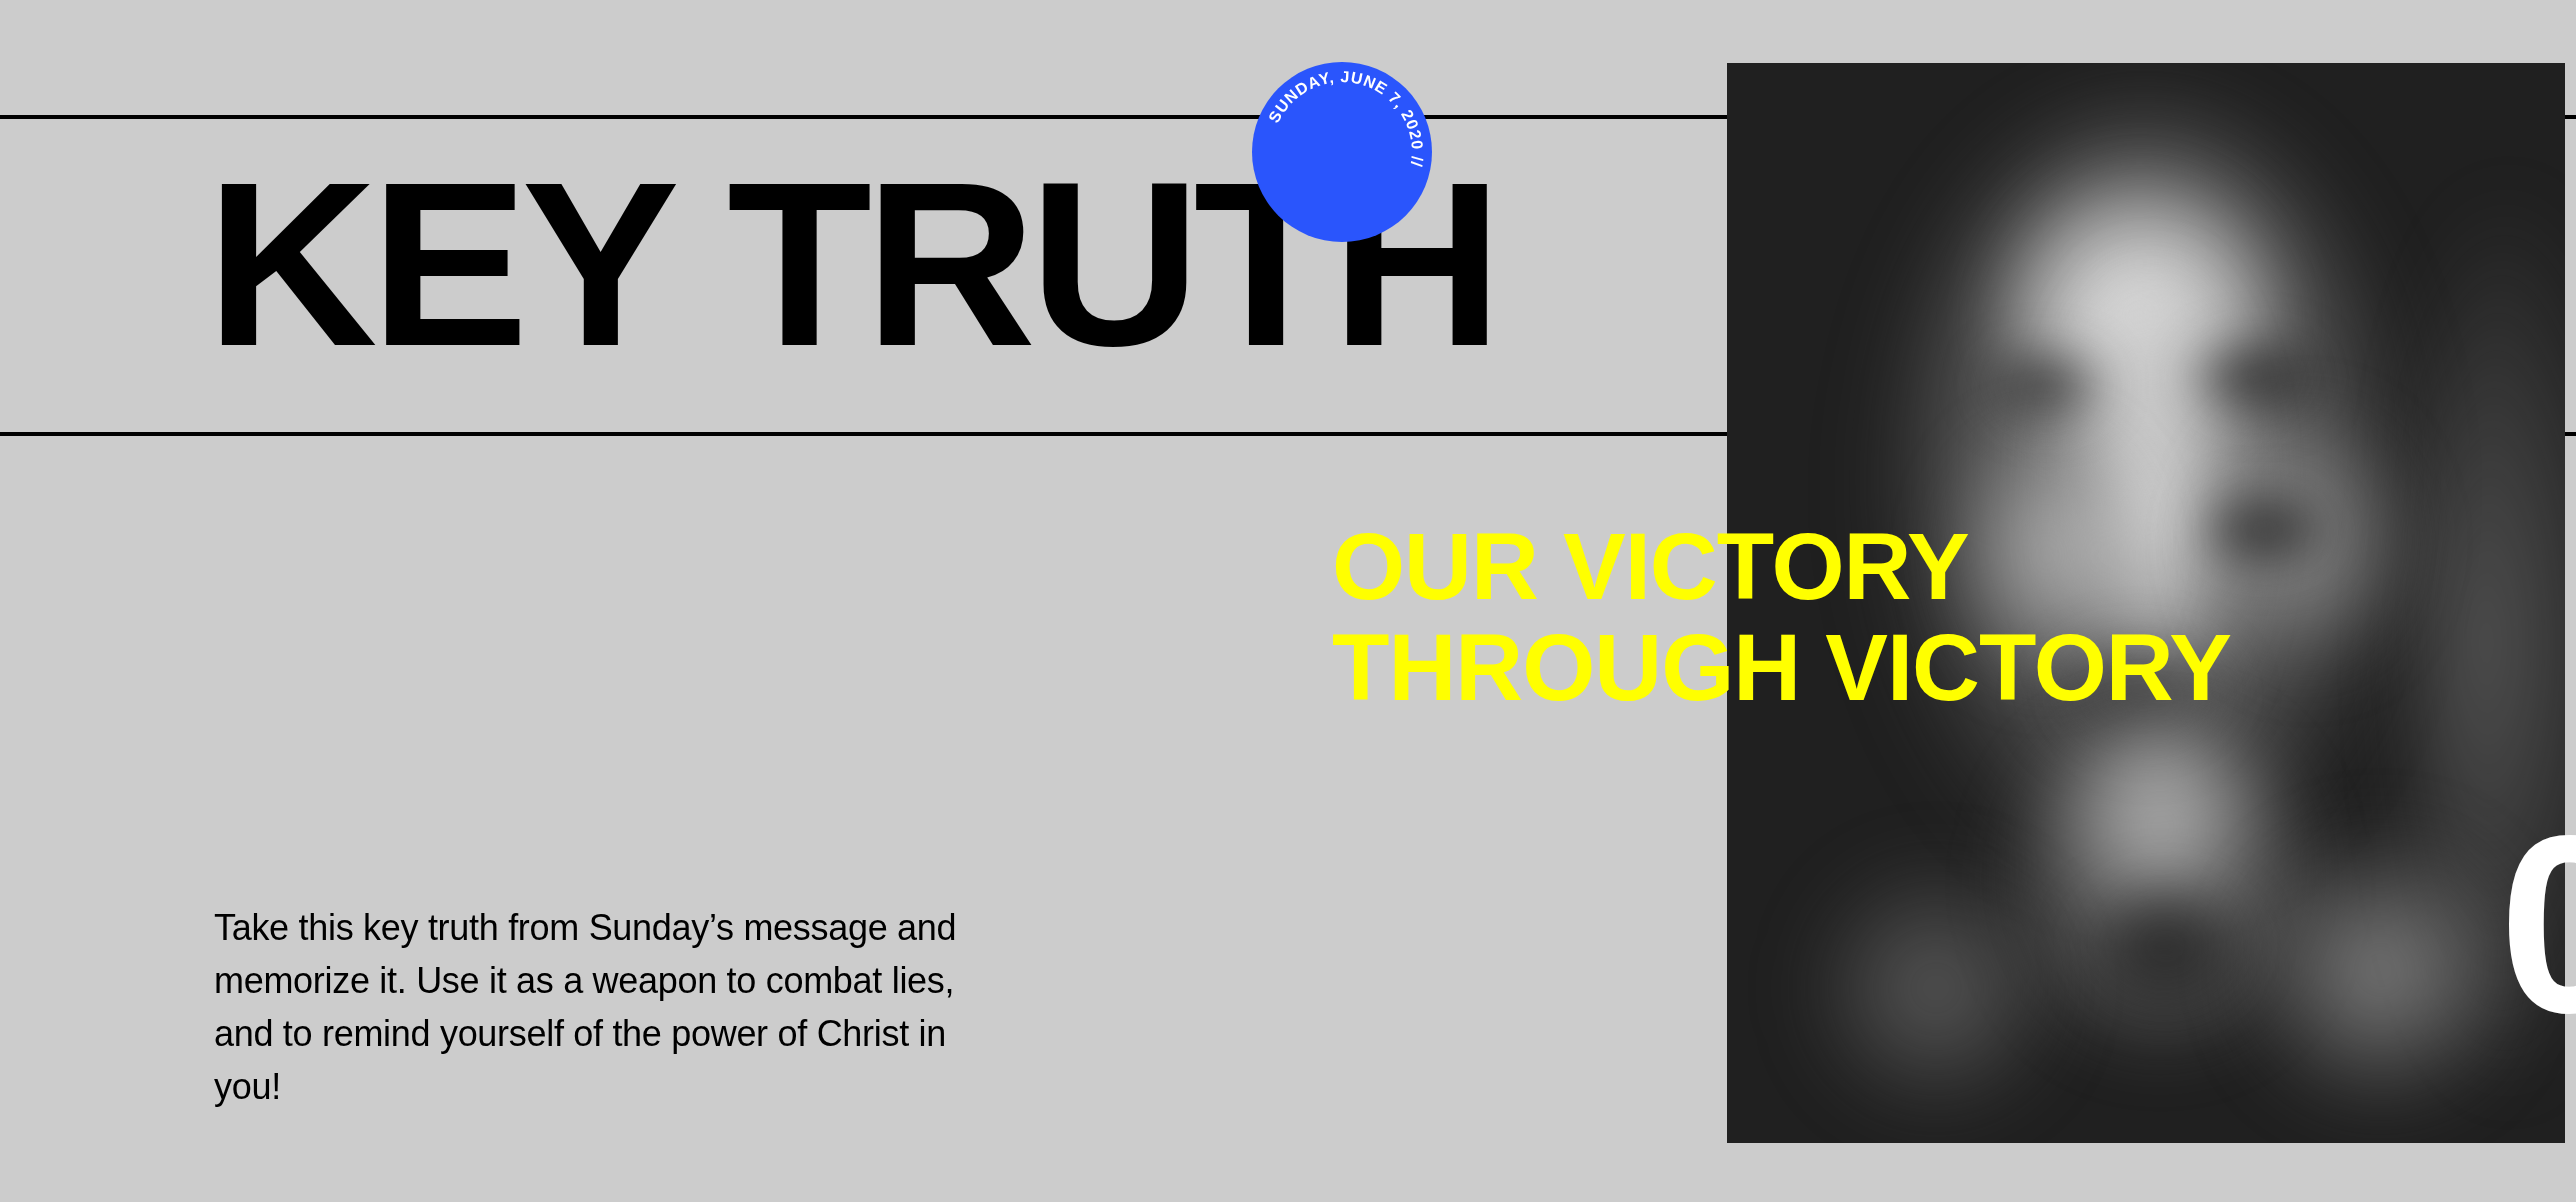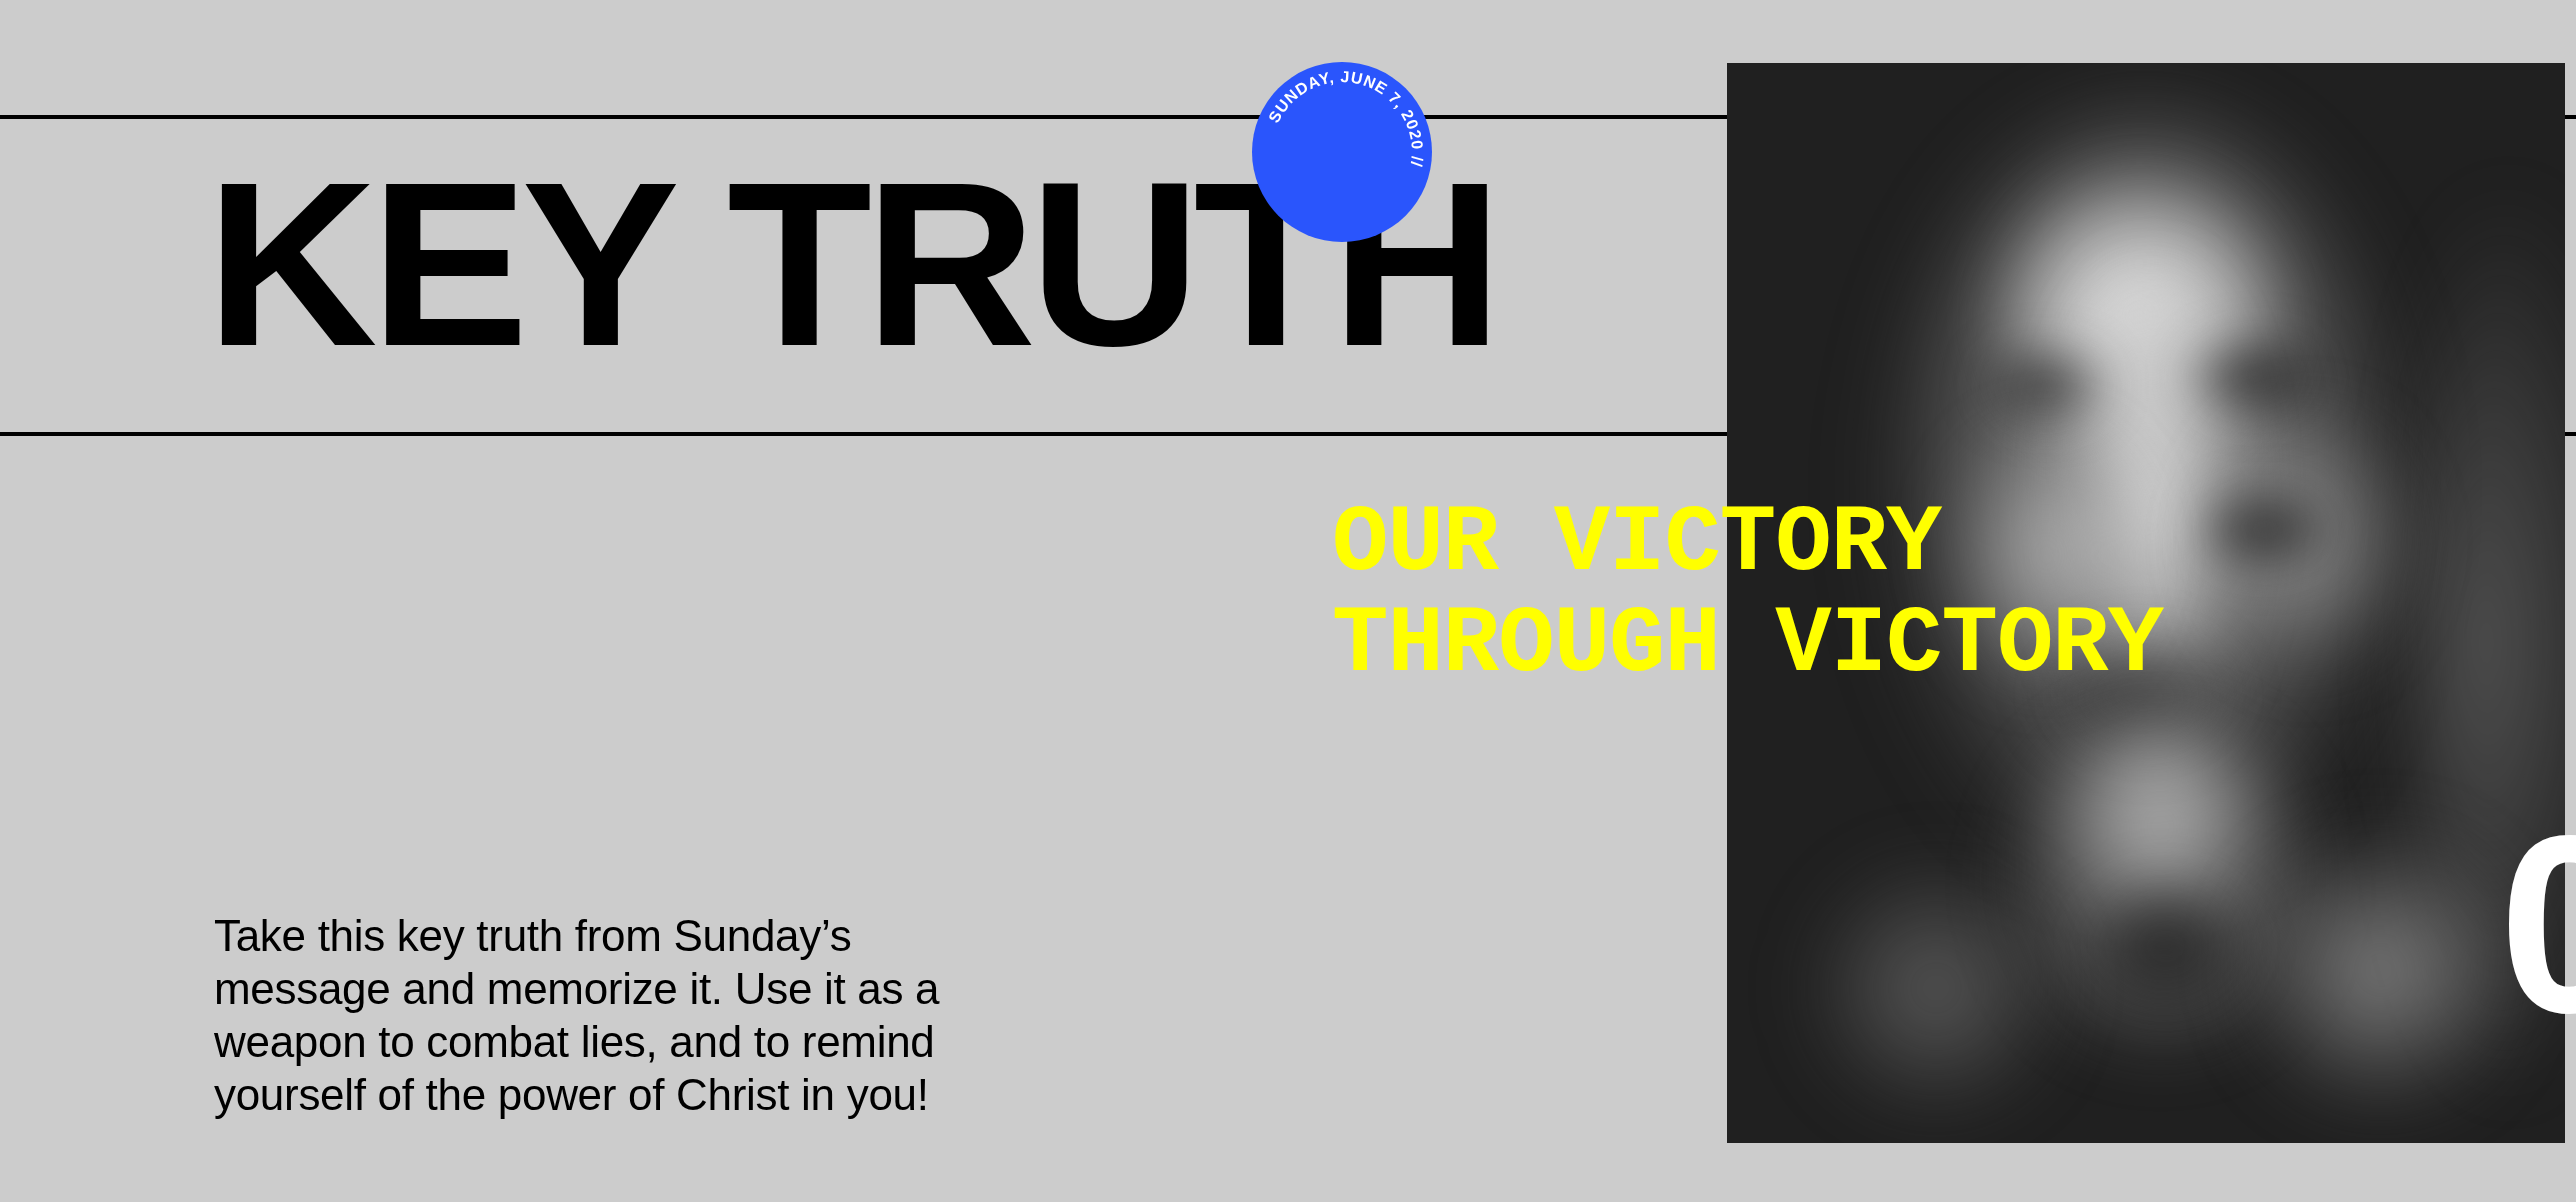--- a/index.html
+++ b/index.html
@@ -177,43 +177,43 @@
   #b-edge {
     left: 690px; top: 129px; width: 206px; height: 902px;
     background: radial-gradient(ellipse at 30% 50%, rgba(160,160,160,0.40) 0%, rgba(32,32,32,0) 75%);
     filter: blur(37px);
   }
 
   
   #statement {
     position: absolute;
     left: 1332px;
-    top: 494px;
+    top: 516px;
     z-index: 5;
     color: #ffff00;
-    font-family: Liberation Mono, monospace;
+    font-family: Liberation Sans, sans-serif;
     font-weight: bold;
     font-size: 94px;
     line-height: 101px;
     letter-spacing: -1px;
     white-space: nowrap;
   }
   #statement .sline { display: block; }
 
   
   #body-copy {
     position: absolute;
     left: 214px;
     top: 865px;
     width: 752px;
     z-index: 3;
     color: #000000;
     font-family: "Liberation Sans", sans-serif;
     font-weight: normal;
-    font-size: 44px;
+    font-size: 36px;
     line-height: 53px;
     letter-spacing: -0.3px;
   }
 
   
   #slide-number {
     position: absolute;
     left: 2499px;
     top: 798px;
     z-index: 7;

